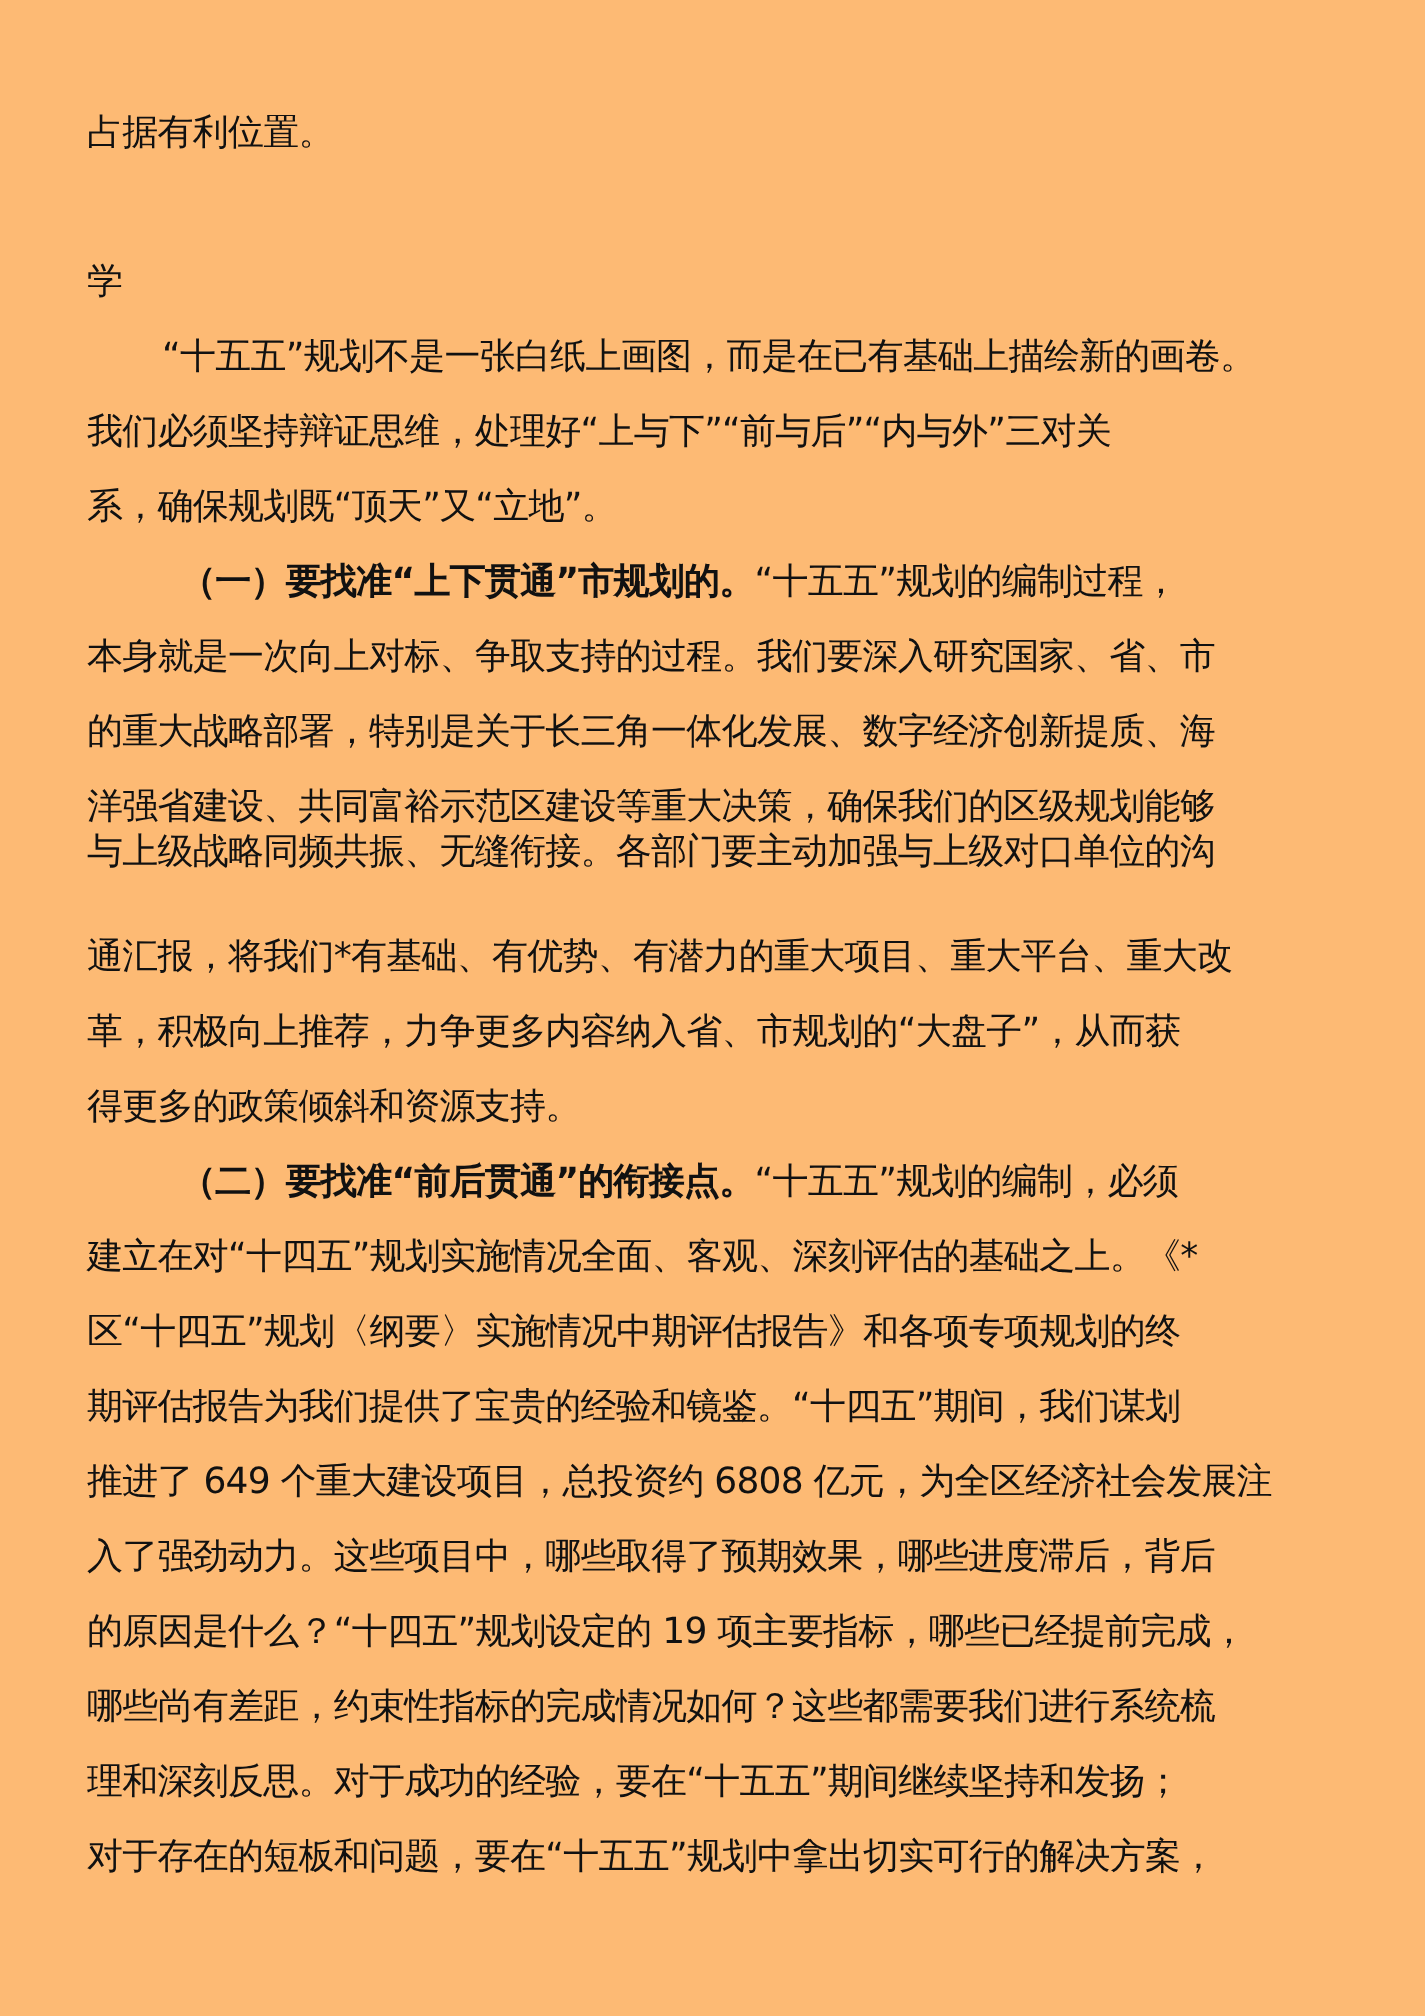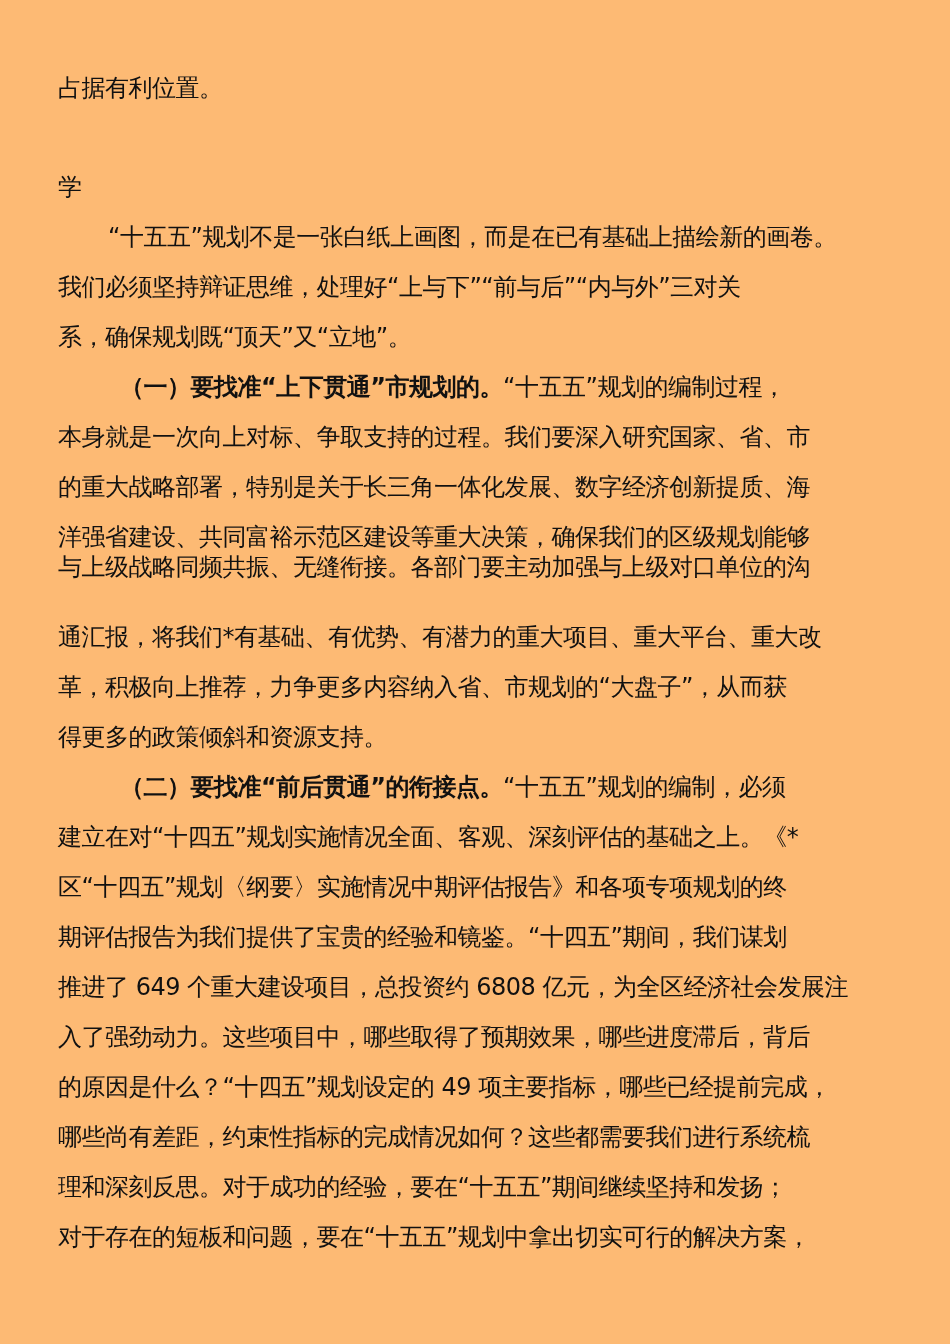--- a/index.html
+++ b/index.html
@@ -60,17 +60,17 @@
   <div class="line" style="top:722px;">得更多的政策倾斜和资源支持。</div>
 
   <div class="line indent-bold" style="top:772px;">
     <span class="b">（二）要找准“前后贯通”的衔接点。</span><span>“十五五”规划的编制，必须</span>
   </div>
   <div class="line" style="top:872px;">区“十四五”规划〈纲要〉实施情况中期评估报告》和各项专项规划的终</div>
   <div class="line" style="top:822px;">建立在对“十四五”规划实施情况全面、客观、深刻评估的基础之上。《*</div>
   <div class="line" style="top:922px;">期评估报告为我们提供了宝贵的经验和镜鉴。“十四五”期间，我们谋划</div>
   <div class="line" style="top:972px;">推进了 649 个重大建设项目，总投资约 6808 亿元，为全区经济社会发展注</div>
   <div class="line" style="top:1022px;">入了强劲动力。这些项目中，哪些取得了预期效果，哪些进度滞后，背后</div>
-  <div class="line" style="top:1072px;">的原因是什么？“十四五”规划设定的 49 项主要指标，哪些已经提前完成，</div>
+  <div class="line" style="top:1072px;">的原因是什么？“十四五”规划设定的 19 项主要指标，哪些已经提前完成，</div>
   <div class="line" style="top:1122px;">哪些尚有差距，约束性指标的完成情况如何？这些都需要我们进行系统梳</div>
   <div class="line" style="top:1172px;">理和深刻反思。对于成功的经验，要在“十五五”期间继续坚持和发扬；</div>
   <div class="line" style="top:1222px;">对于存在的短板和问题，要在“十五五”规划中拿出切实可行的解决方案，</div>
 </div>
 
 </body></html>

